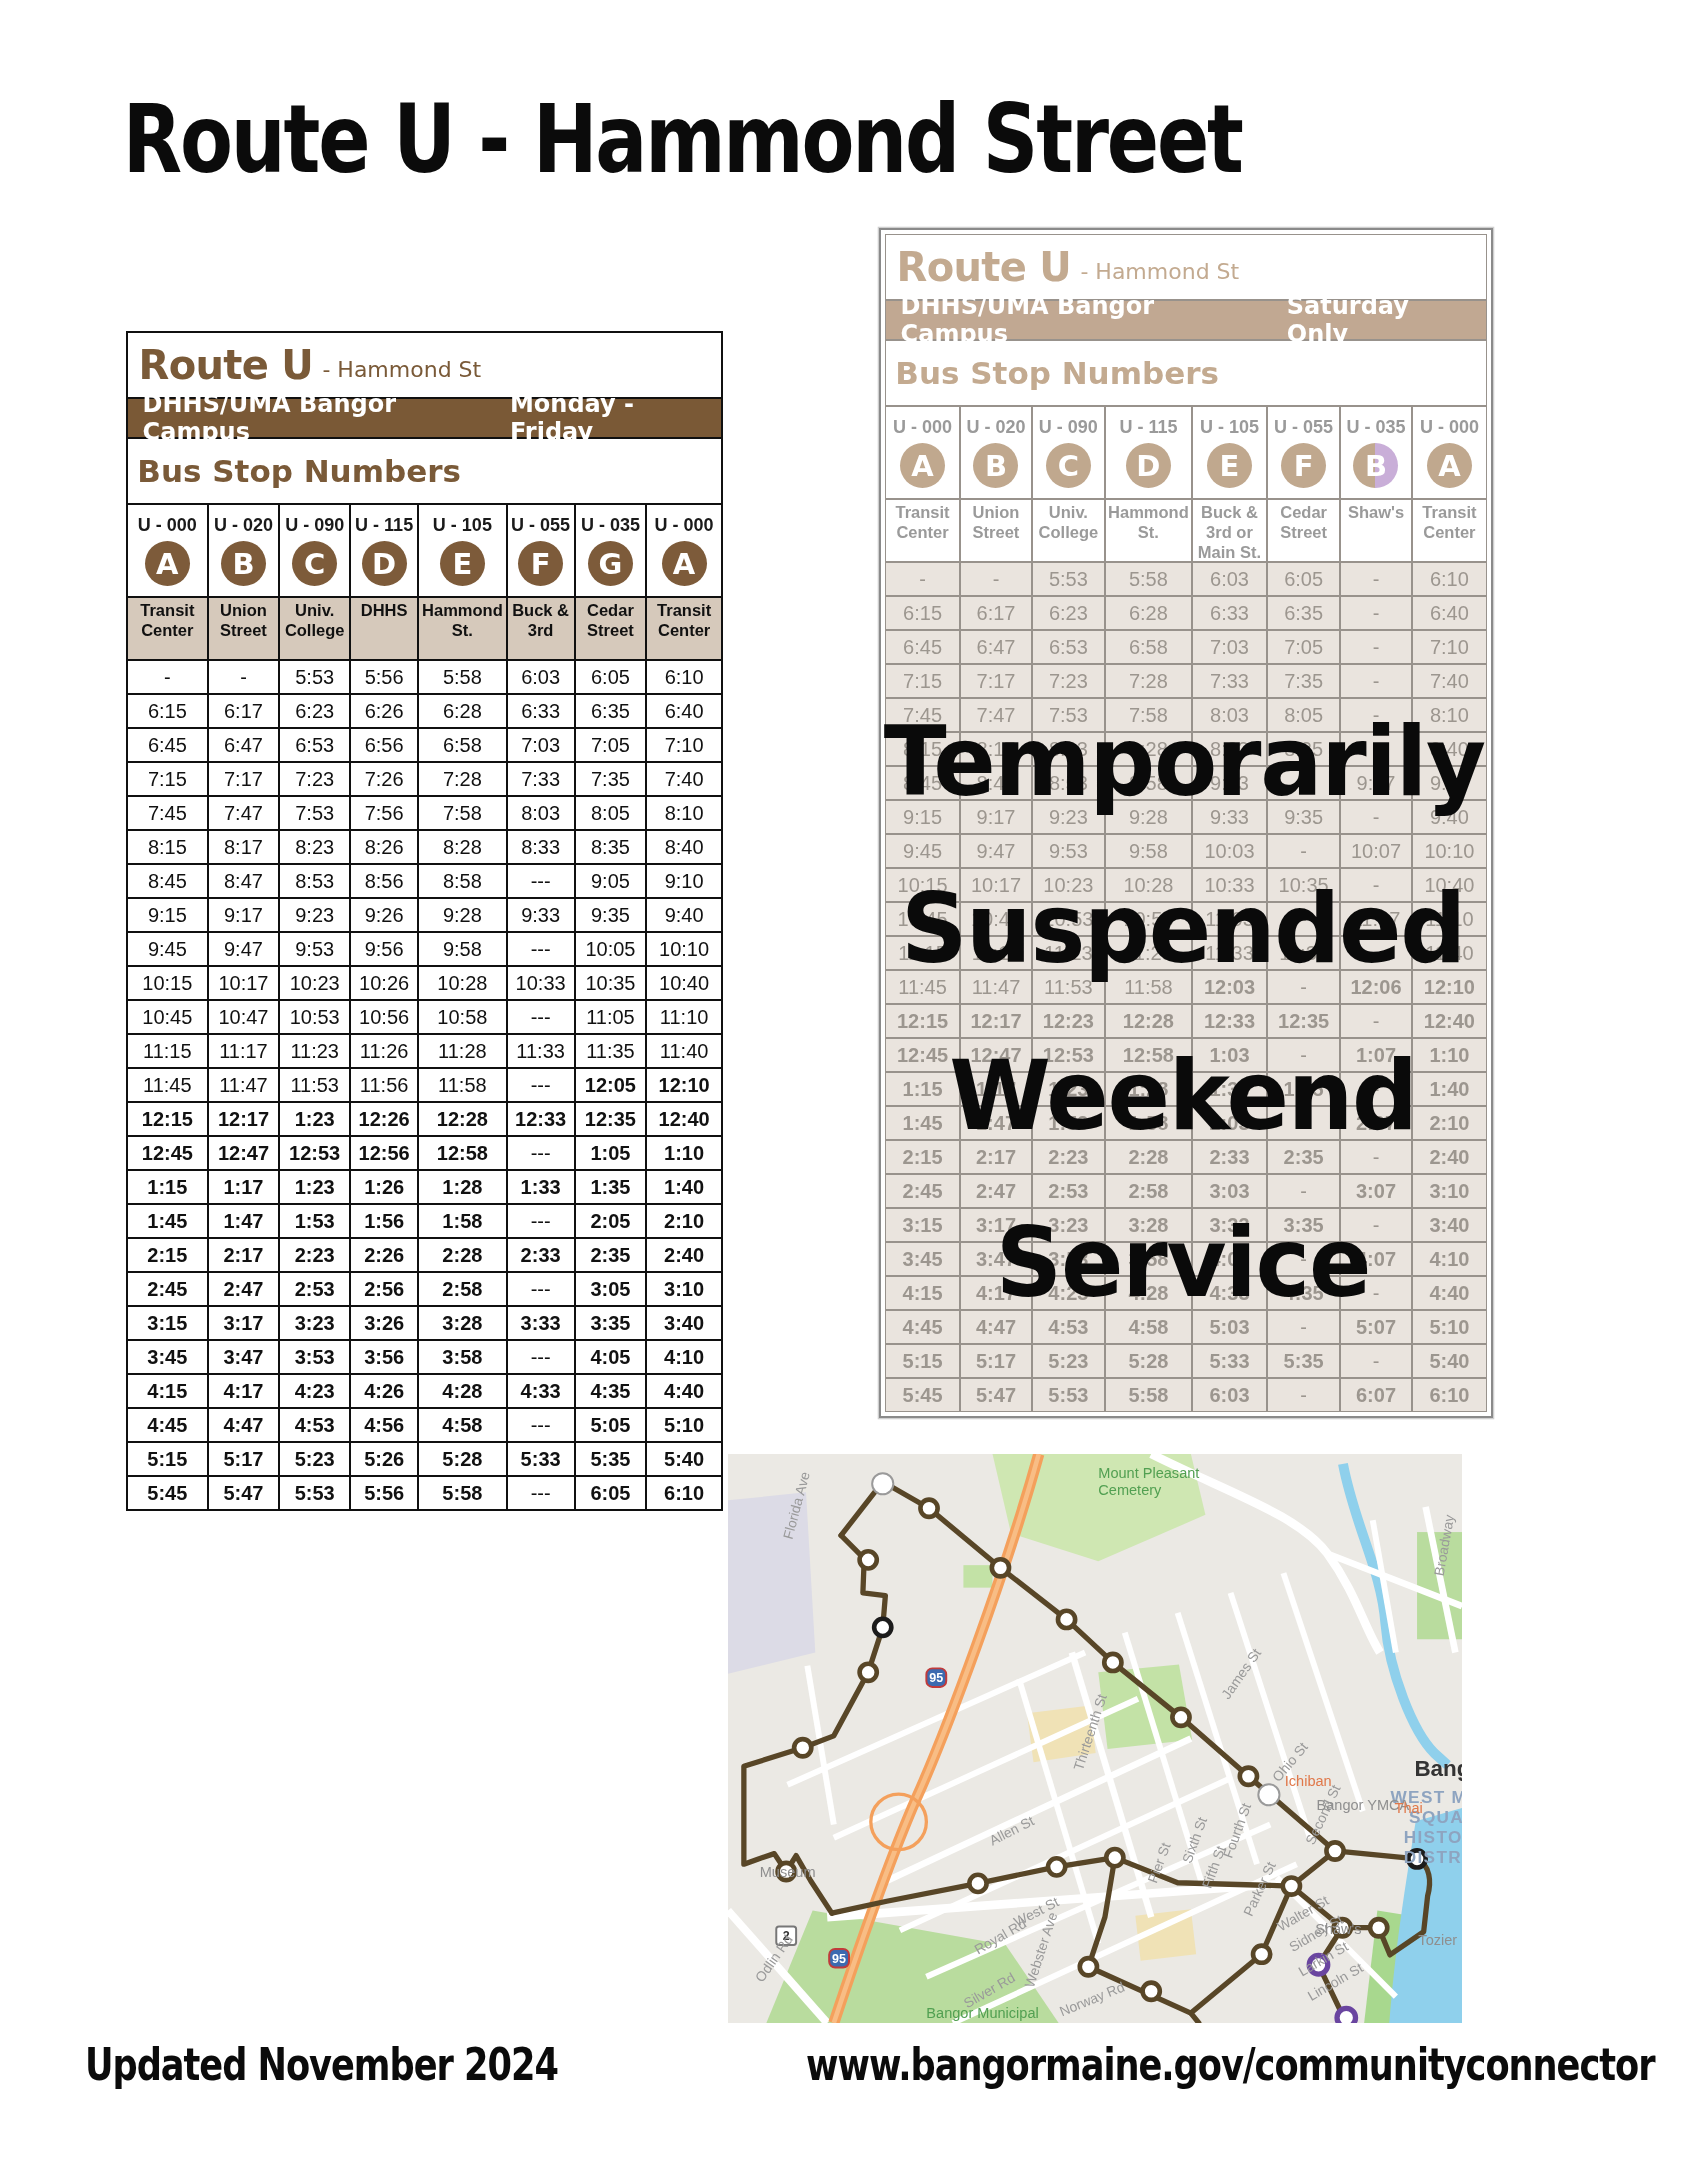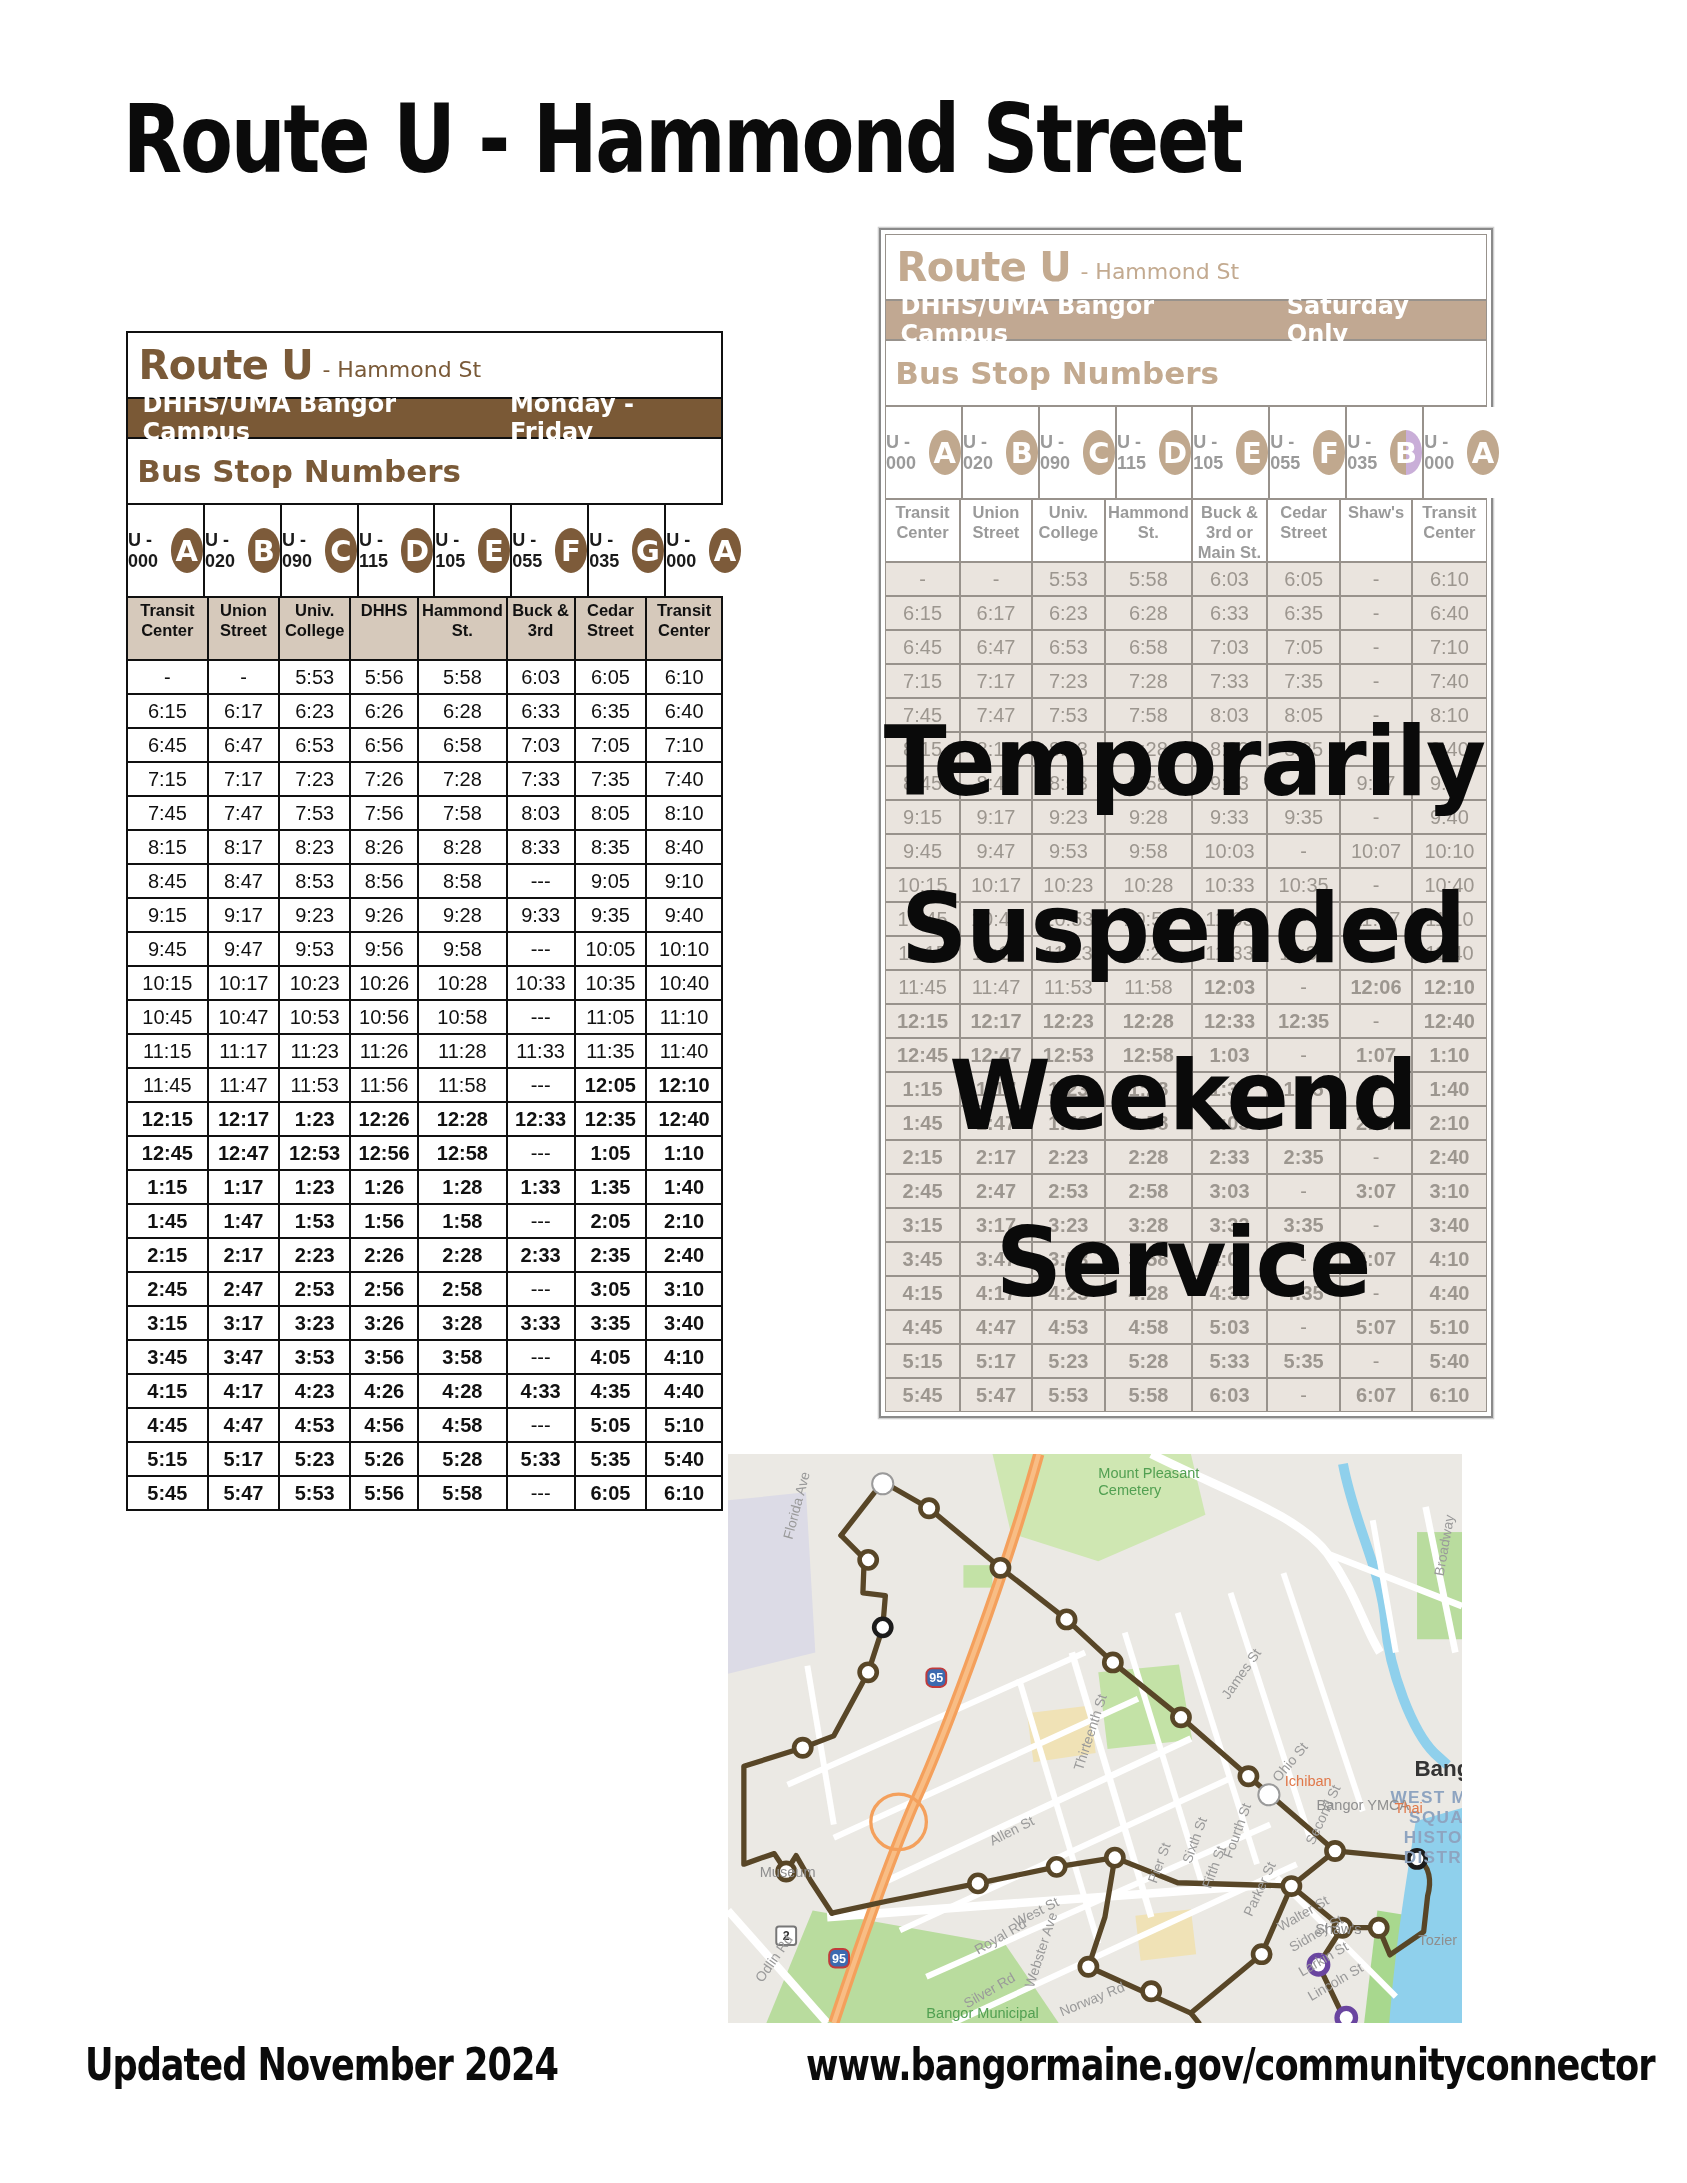--- a/index.html
+++ b/index.html
@@ -24,21 +24,21 @@
   #wk { left:126px; top:331px; width:597px; background:#101010; border:2.6px solid #101010; }
   #wk .grid { grid-template-columns:1.12fr 0.99fr 0.98fr 0.94fr 1.23fr 0.94fr 0.99fr 1.05fr; background:#101010; }
   #wk .band, #wk .cell { background:#ffffff; }
   .sch-route { height:64px; padding-left:10.6px; }
   .sch-route .rname { font-size:40px; font-weight:bold; color:#7a5a38; letter-spacing:-0.7px; }
   .sch-route .rsuffix { font-size:22px; font-weight:normal; color:#7a5a38; margin-left:9.3px; padding-top:9.3px; }
   .sch-bar { height:38px; justify-content:flex-start; padding:0 14.6px;gap:31px; }
   #wk .sch-bar { background:#7a5936; }
   .sch-bar span { font-size:24px; font-weight:bold; color:#ffffff; }
   .sch-bsn { height:64px; padding-left:9.3px; font-size:31px; font-weight:bold; color:#7a5a38; }
-  .head-cell { height:91px; display:flex; align-items:center; justify-content:space-evenly; padding:4px 0; }
+  .head-cell { height:91px; display:flex; flex-direction:column; align-items:center; justify-content:space-evenly; padding:4px 0; }
   .stop-code { font-family:"Liberation Sans", sans-serif; font-weight:bold; font-size:18px; color:#1a1a1a; }
   .badge { width:45px; height:45px; border-radius:50%; background:#7d5b3a; color:#ffffff;
            display:flex; align-items:center; justify-content:center; font-size:29px; font-weight:bold; }
   .name-cell { height:61px; display:flex; align-items:flex-start; justify-content:center; text-align:center;
                font-family:"Liberation Sans", sans-serif; font-weight:bold; font-size:16.5px; line-height:20px;
                padding-top:2px; color:#111; }
   #wk .name-cell { background:#d6c9bb; }
   .time-cell { height:32px; display:flex; align-items:center; justify-content:center;
                font-family:"Liberation Sans", sans-serif; font-size:20px; color:#111; }
   .time-cell.pm { font-weight:bold; }

